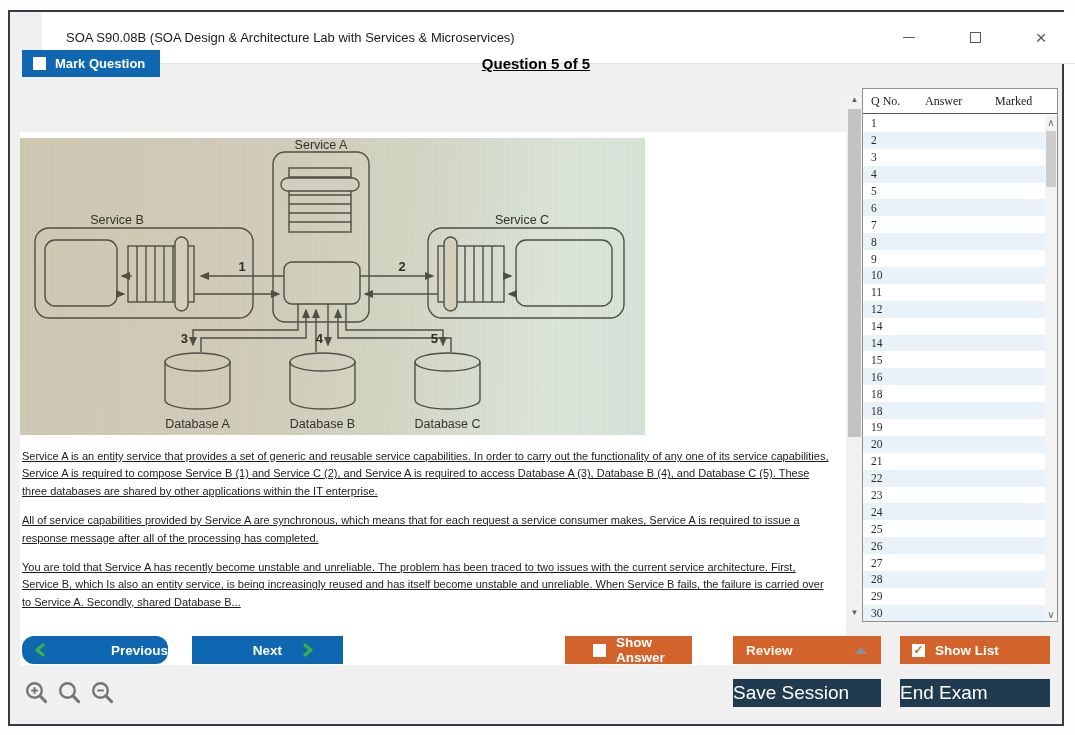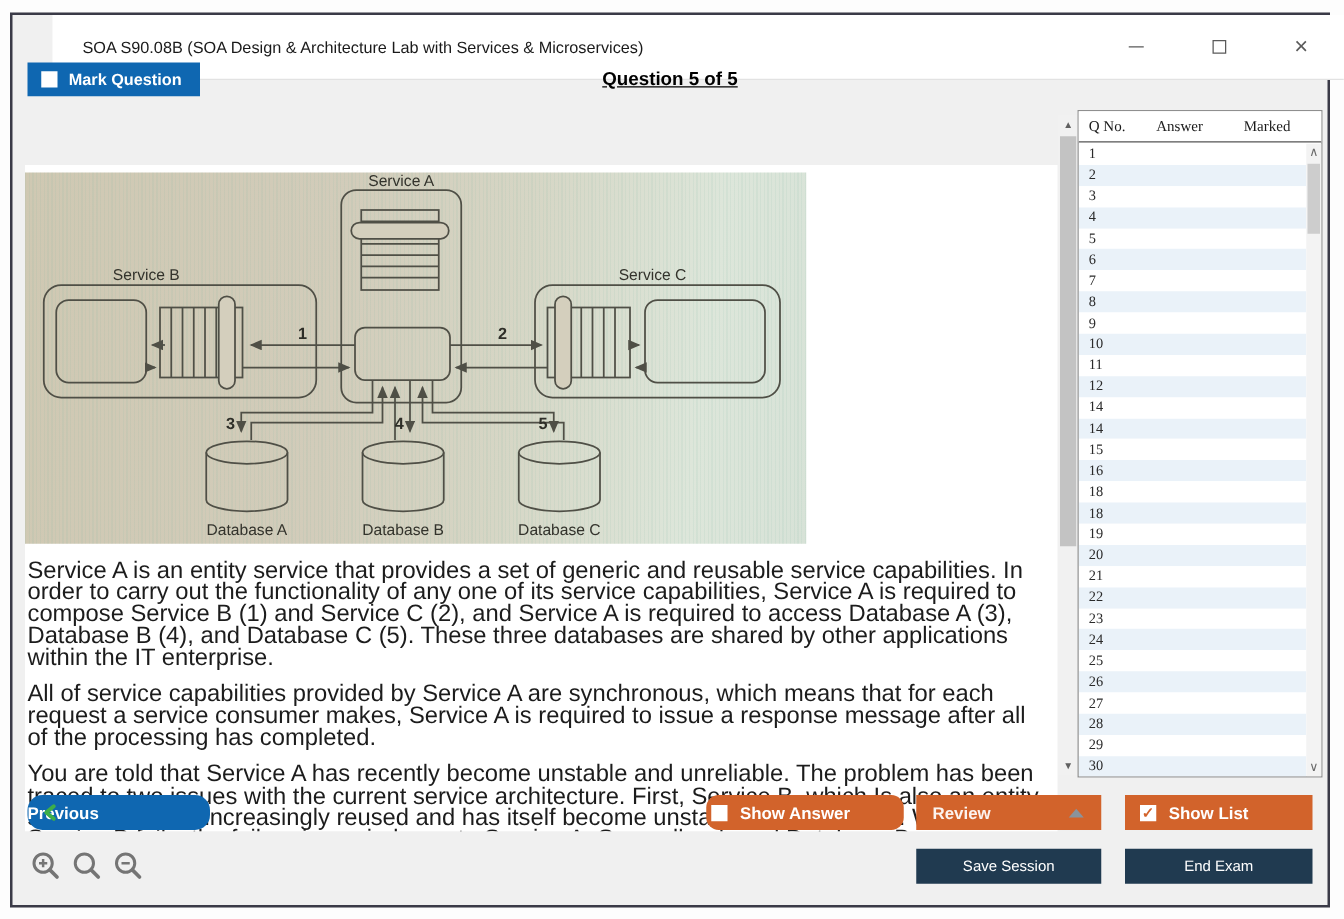--- a/index.html
+++ b/index.html
@@ -33,21 +33,21 @@
                 background:#ffffff; overflow:hidden;margin-top:40px; }
   .diagram { position:absolute; left:0; top:6px; width:625px; height:297px;
              background:linear-gradient(97deg,#cfc8b2 0%,#d2ccba 40%,#d6d6c5 62%,#dde6da 85%,#d7e2d7 100%); }
   .diagram .texture { position:absolute; inset:0;
              background:repeating-linear-gradient(90deg, rgba(120,180,160,0.10) 0 1px, transparent 1px 3px); }
   .diagram svg { position:absolute; inset:0; }
   .dg-label { font-size:12.5px; fill:#33332c; }
   .dg-num { font-size:13px; font-weight:bold; fill:#2e2e28; }
 
   .question-text { position:absolute; left:2px; top:316px; width:810px;
-                   font-size:19px; line-height:17.4px; color:#1c1c1c; }
+                   font-size:11px; line-height:17.4px; color:#1c1c1c;text-decoration:underline; }
   .question-text p { margin:0 0 12px 0; }
 
   
   .vscroll { position:absolute; left:837px; top:80px; width:15px; height:528px; background:#f1f1f1; }
   .vs-arrow { position:absolute; left:0; width:100%; height:15px; display:flex; align-items:center;
               justify-content:center; font-size:8px; color:#606060; cursor:pointer; }
   .vs-up { top:0; } .vs-down { bottom:0; }
   .vs-thumb { position:absolute; left:1px; top:17px; width:13px; height:328px; background:#c3c3c3; cursor:pointer; }
 
   
@@ -65,28 +65,28 @@
   .ls-arrow { position:absolute; left:0; width:100%; height:14px; display:flex; align-items:center;
               justify-content:center; font-size:10px; color:#6a6a6a; cursor:pointer; }
   .ls-up { top:0; } .ls-down { bottom:0; }
   .ls-thumb { position:absolute; left:1px; top:16px; width:10px; height:56px; background:#cdcdcd; cursor:pointer; }
 
   
   .fbtn { position:absolute; height:28px; display:flex; align-items:center; color:#fff;
           font-size:13.5px; font-weight:bold; cursor:pointer; }
   .blue { background:#0F67B1; }
   .orange { background:#D2632B; }
-  .navy { background:#203A50; font-weight:normal; font-size:12px; justify-content:center; }
-
-  .prev-btn { left:12px; top:624px; width:146px; justify-content:flex-start;border-radius:12px; }
+  .navy { background:#203A50; font-weight:normal; font-size:19px; justify-content:flex-start; }
+
+  .prev-btn { left:12px; top:624px; width:146px; justify-content:flex-end;border-radius:12px; }
   .prev-btn .chev { position:absolute; left:12px; top:7px; }
   .next-btn { left:182px; top:624px; width:151px; justify-content:center; }
   .next-btn .chev { position:absolute; left:calc(50% + 34px); top:7px; }
 
-  .show-answer { left:555px; top:624px; width:158px; padding-left:4px; gap:10px;border-radius:10px; }
+  .show-answer { left:555px; top:624px; width:127px; padding-left:28px; gap:10px; }
   .review-btn { left:723px; top:624px; width:148px; padding-left:13px; }
   .review-btn .label { color:rgba(255,255,255,0.92); }
   .tri-up { position:absolute; right:14px; top:11px; width:0; height:0;
             border-left:6px solid transparent; border-right:6px solid transparent;
             border-bottom:7px solid #8A939B; }
   .show-list { left:890px; top:624px; width:150px; padding-left:12px; gap:10px; }
   .show-list .cb, .show-answer .cb, .mark-q .cb { border:none; }
   .save-session { left:723px; top:667px; width:148px; }
   .end-exam { left:890px; top:667px; width:150px; }
 
@@ -408,20 +408,26 @@
         <div class="ls-arrow ls-down">∨</div>
       </div>
     </div>
 
     <div class="fbtn blue prev-btn">
       <svg class="chev" width="12" height="14">
         <polyline points="9,2 3,7 9,12" stroke="#3DAE49" stroke-width="3.2" fill="none" stroke-linecap="round" stroke-linejoin="round"></polyline>
       </svg>
       <span>Previous</span>
     </div>
+    <div class="fbtn blue next-btn">
+      <span>Next</span>
+      <svg class="chev" width="12" height="14">
+        <polyline points="3,2 9,7 3,12" stroke="#3DAE49" stroke-width="3.2" fill="none" stroke-linecap="round" stroke-linejoin="round"></polyline>
+      </svg>
+    </div>
     <div class="fbtn orange show-answer">
       <span class="cb"></span>
       <span>Show Answer</span>
     </div>
     <div class="fbtn orange review-btn">
       <span class="label">Review</span>
       <span class="tri-up"></span>
     </div>
     <div class="fbtn orange show-list">
       <span class="cb">

